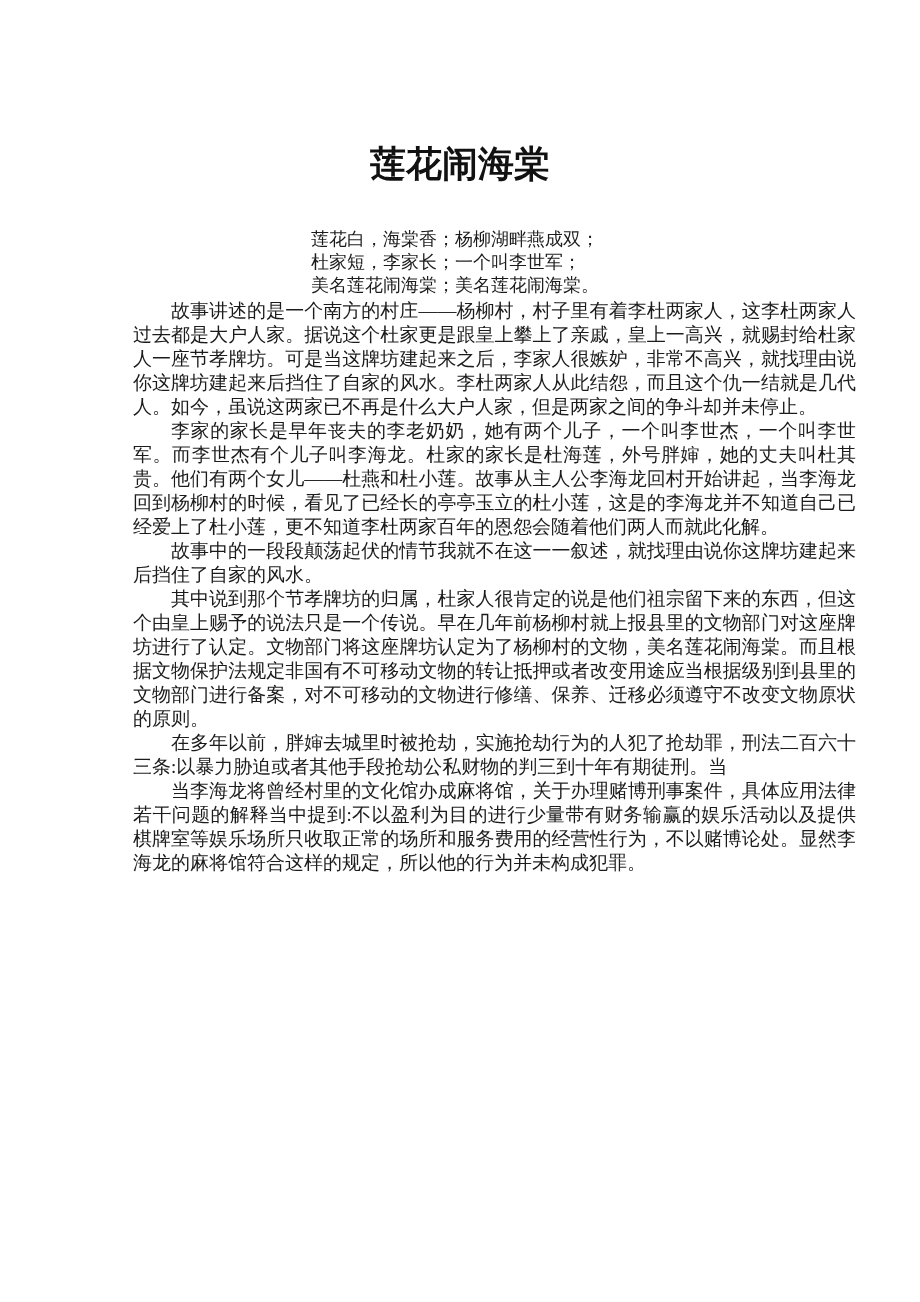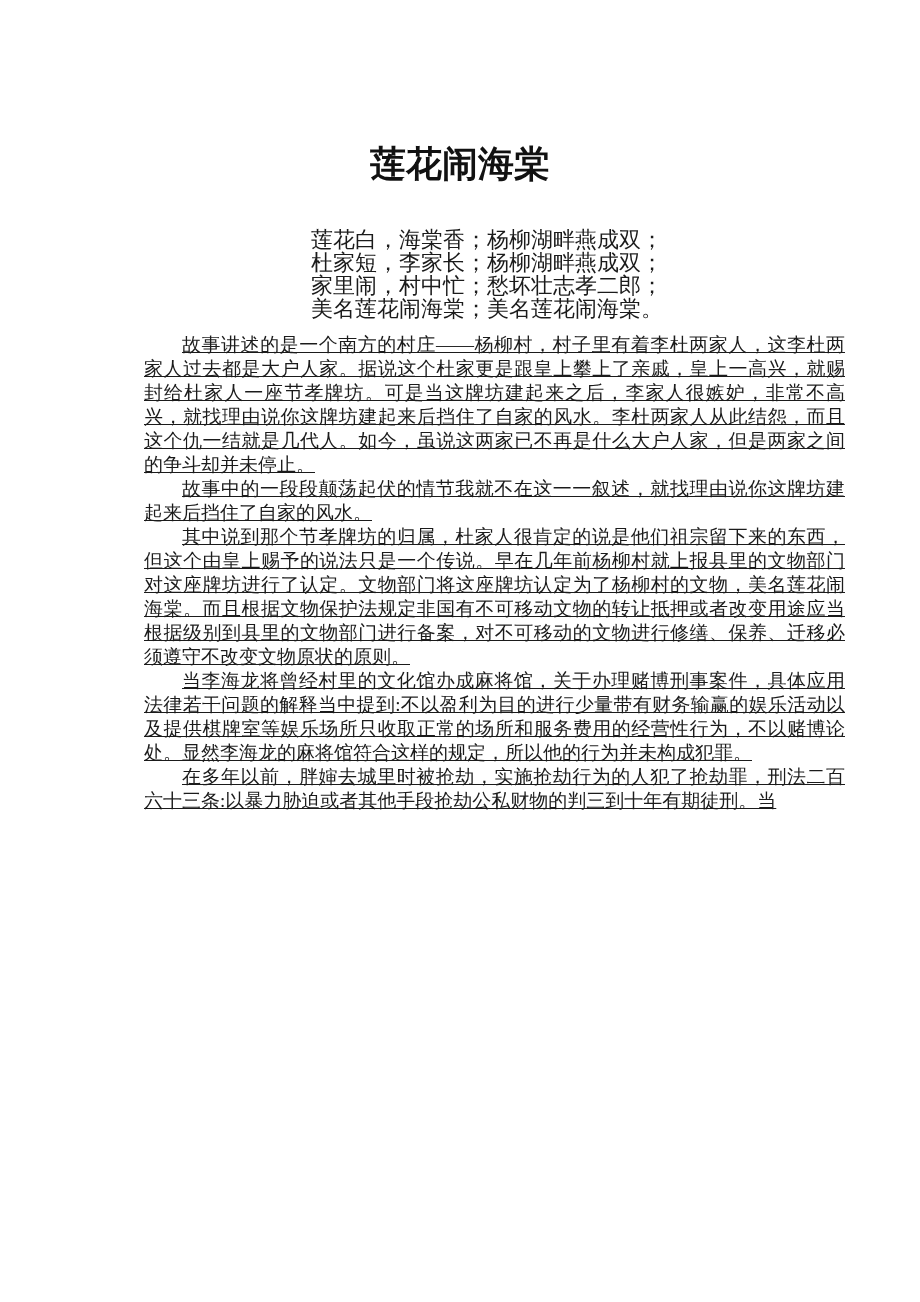--- a/index.html
+++ b/index.html
@@ -21,54 +21,53 @@
     margin: 0;
     padding-top: 142px;
     text-align: center;
     font-size: 36px;
     font-weight: bold;
     line-height: 44px;
     color: #111111;
   }
   .verse {
     margin: 42px 0 0 311px;
-    font-size: 22px;
+    font-size: 18px;
     line-height: 23px;
   }
   .verse-line {
     white-space: nowrap;
   }
   .body-text {
-    margin: 11px;
+    margin: 0;
     padding: 2px 64px 0 133px;
-    text-decoration: underline;
   }
   .para {
     margin: 0;
     font-size: 19px;
     line-height: 24px;
     text-align: justify;
     text-indent: 2em;
   }
 </style>
 </head>
 <body>
 
 <div class="page">
 
   <h1 class="doc-title">莲花闹海棠</h1>
 
   <div class="verse">
     <div class="verse-line">莲花白，海棠香；杨柳湖畔燕成双；</div>
-    <div class="verse-line">杜家短，李家长；杨柳湖畔燕成双；</div>
-    <div class="verse-line">家里闹，村中忙；愁坏壮志孝二郎；</div>
+    <div class="verse-line">杜家短，李家长；一个叫李世军；</div>
     <div class="verse-line">美名莲花闹海棠；美名莲花闹海棠。</div>
   </div>
 
   <div class="body-text">
     <p class="para">故事讲述的是一个南方的村庄——杨柳村，村子里有着李杜两家人，这李杜两家人过去都是大户人家。据说这个杜家更是跟皇上攀上了亲戚，皇上一高兴，就赐封给杜家人一座节孝牌坊。可是当这牌坊建起来之后，李家人很嫉妒，非常不高兴，就找理由说你这牌坊建起来后挡住了自家的风水。李杜两家人从此结怨，而且这个仇一结就是几代人。如今，虽说这两家已不再是什么大户人家，但是两家之间的争斗却并未停止。</p>
+    <p class="para">李家的家长是早年丧夫的李老奶奶，她有两个儿子，一个叫李世杰，一个叫李世军。而李世杰有个儿子叫李海龙。杜家的家长是杜海莲，外号胖婶，她的丈夫叫杜其贵。他们有两个女儿——杜燕和杜小莲。故事从主人公李海龙回村开始讲起，当李海龙回到杨柳村的时候，看见了已经长的亭亭玉立的杜小莲，这是的李海龙并不知道自己已经爱上了杜小莲，更不知道李杜两家百年的恩怨会随着他们两人而就此化解。</p>
     <p class="para">故事中的一段段颠荡起伏的情节我就不在这一一叙述，就找理由说你这牌坊建起来后挡住了自家的风水。</p>
     <p class="para">其中说到那个节孝牌坊的归属，杜家人很肯定的说是他们祖宗留下来的东西，但这个由皇上赐予的说法只是一个传说。早在几年前杨柳村就上报县里的文物部门对这座牌坊进行了认定。文物部门将这座牌坊认定为了杨柳村的文物，美名莲花闹海棠。而且根据文物保护法规定非国有不可移动文物的转让抵押或者改变用途应当根据级别到县里的文物部门进行备案，对不可移动的文物进行修缮、保养、迁移必须遵守不改变文物原状的原则。</p>
+    <p class="para">在多年以前，胖婶去城里时被抢劫，实施抢劫行为的人犯了抢劫罪，刑法二百六十三条:以暴力胁迫或者其他手段抢劫公私财物的判三到十年有期徒刑。当</p>
     <p class="para">当李海龙将曾经村里的文化馆办成麻将馆，关于办理赌博刑事案件，具体应用法律若干问题的解释当中提到:不以盈利为目的进行少量带有财务输赢的娱乐活动以及提供棋牌室等娱乐场所只收取正常的场所和服务费用的经营性行为，不以赌博论处。显然李海龙的麻将馆符合这样的规定，所以他的行为并未构成犯罪。</p>
-    <p class="para">在多年以前，胖婶去城里时被抢劫，实施抢劫行为的人犯了抢劫罪，刑法二百六十三条:以暴力胁迫或者其他手段抢劫公私财物的判三到十年有期徒刑。当</p>
   </div>
 
 </div>
 
 </body></html>

